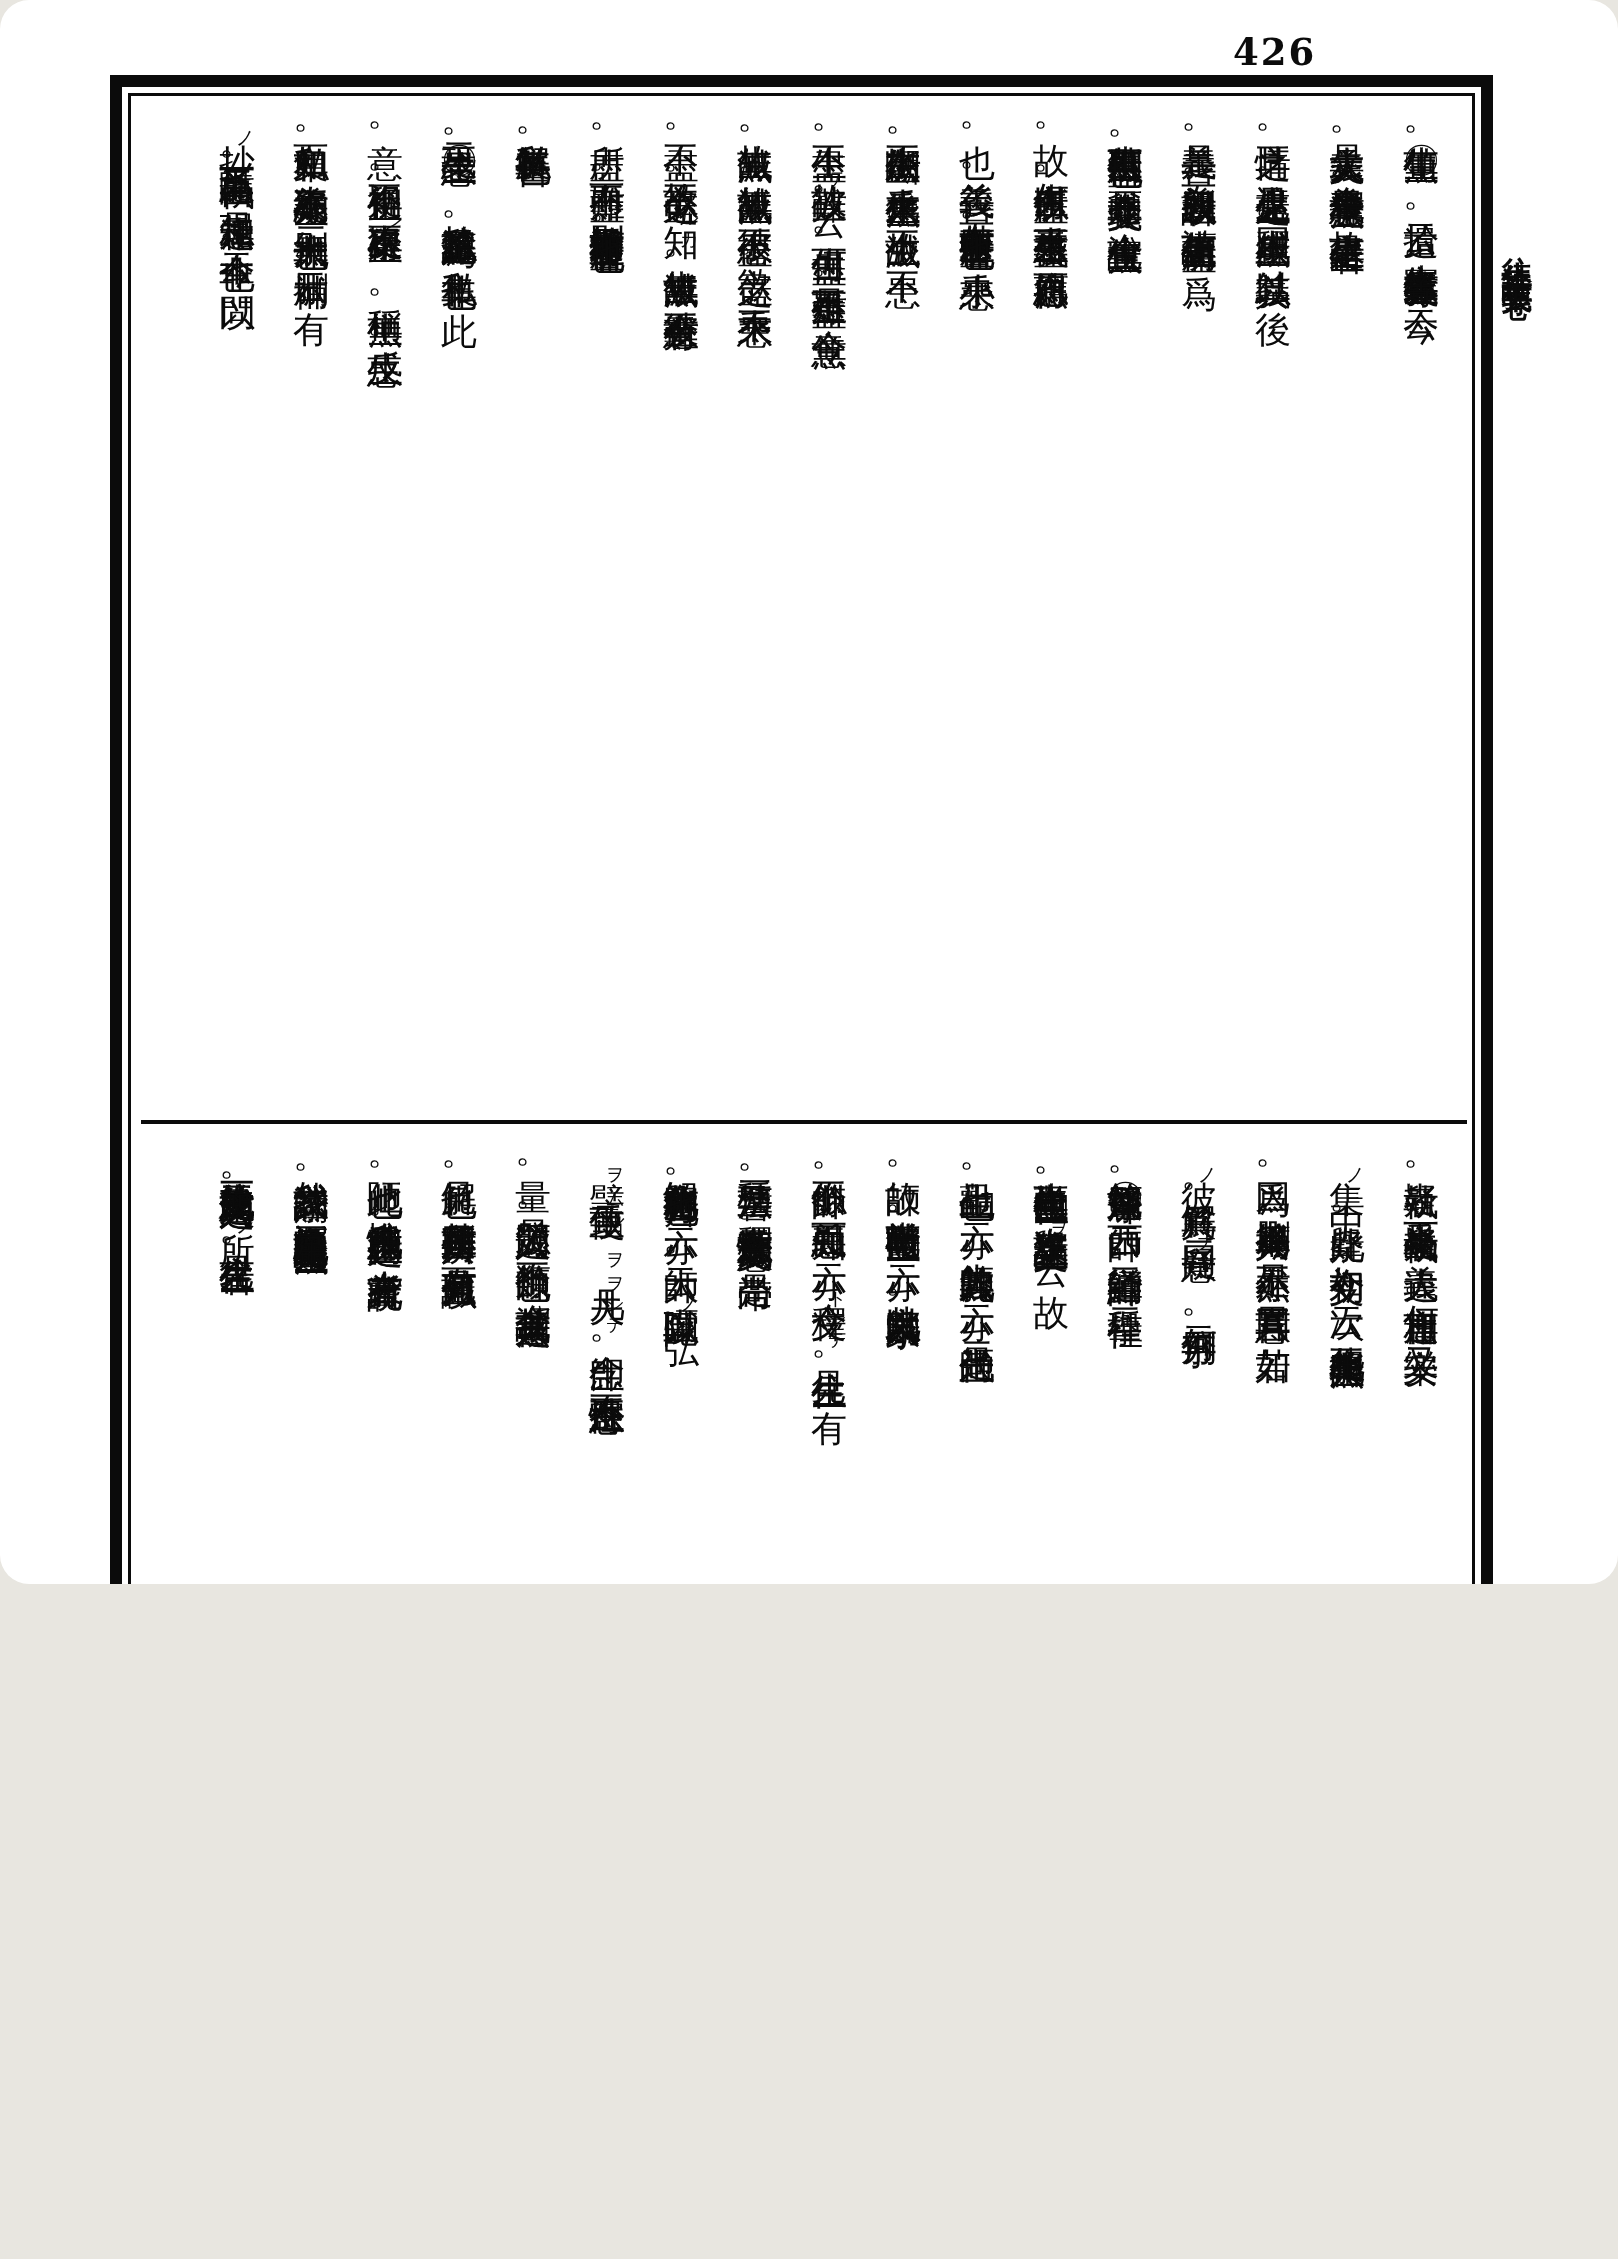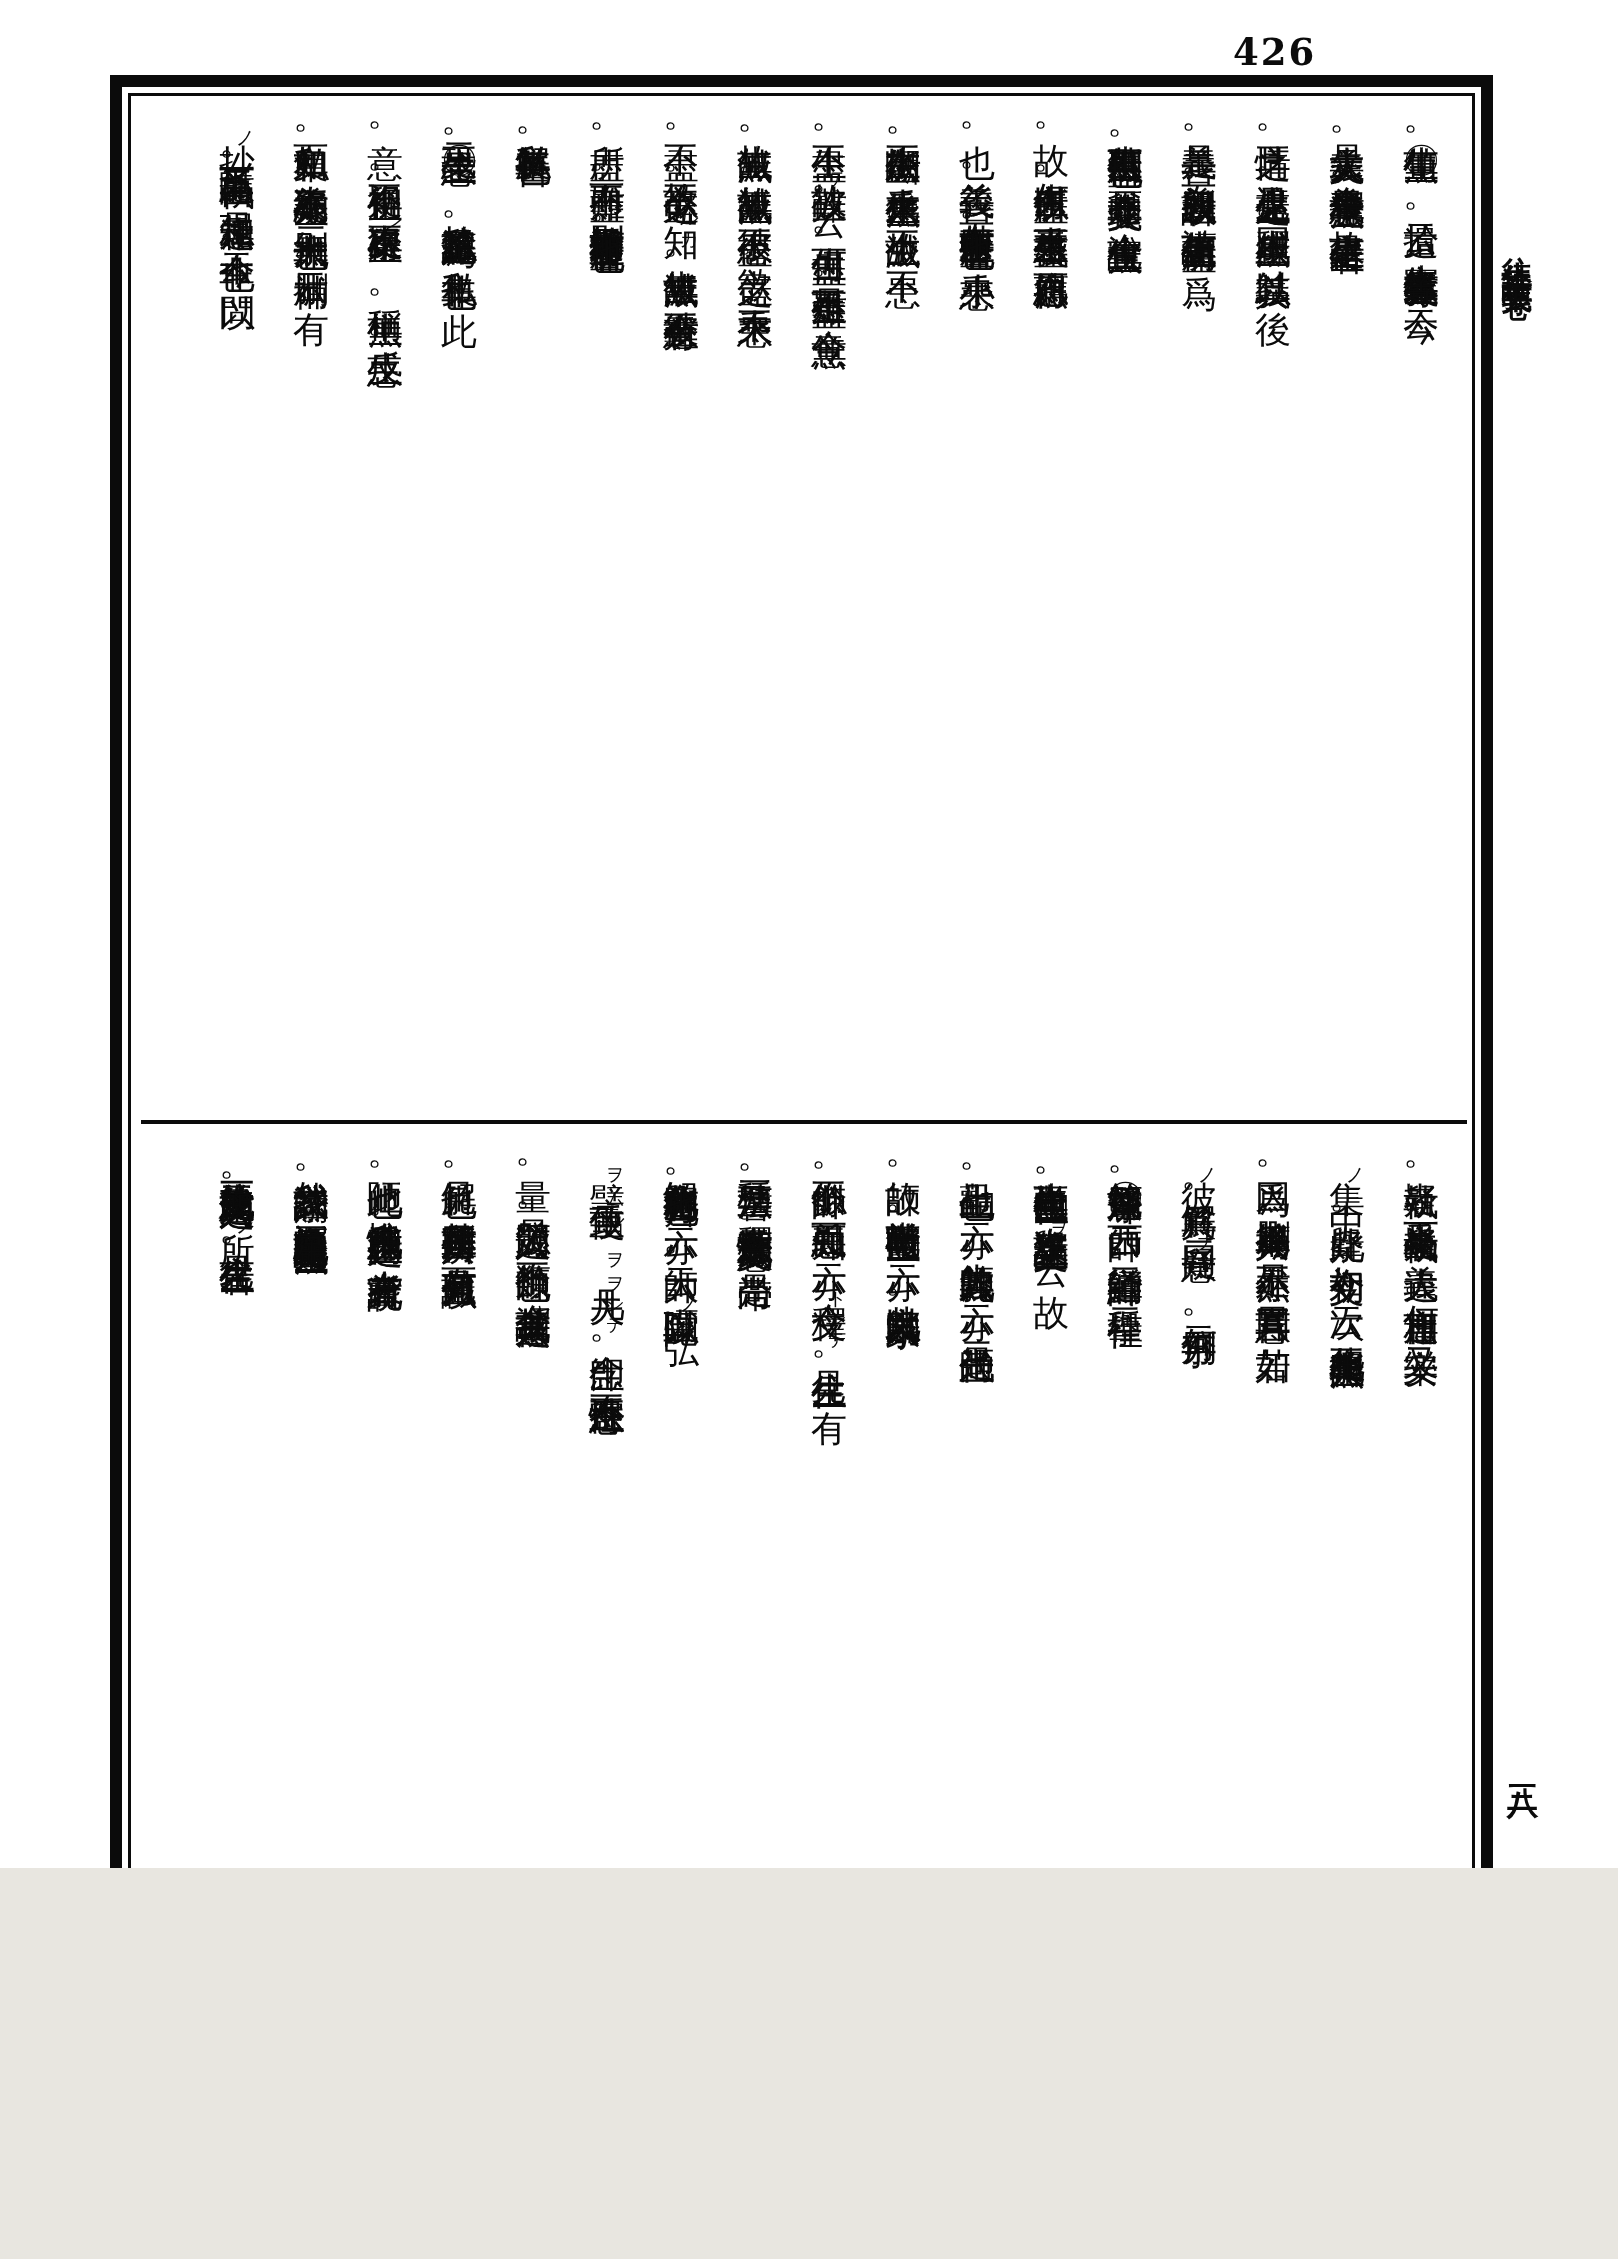--- a/index.html
+++ b/index.html
@@ -1,22 +1,23 @@
 <!DOCTYPE html>
 <html><head>
 <meta charset="utf-8">
 <style>
   html,body{margin:0;padding:0;background:#e8e6e0;}
   .paper{
     position:relative;
-    width:1618px;height:1868px;
+    width:1618px;height:1584px;
     background:#ffffff;
     font-family:"Liberation Serif","DejaVu Serif",serif;
     color:#0b0b0b;
     overflow:hidden;
+    border-radius:29px;
   }
   
   .frame{
     position:absolute;left:110px;top:75px;width:1383px;height:2096px;
     border:12.8px solid #0b0b0b;box-sizing:border-box;
   }
   .frame-inner{
     position:absolute;left:5.9px;top:5.9px;right:5.9px;bottom:5.9px;
     border:3px solid #0b0b0b;box-sizing:border-box;
   }

